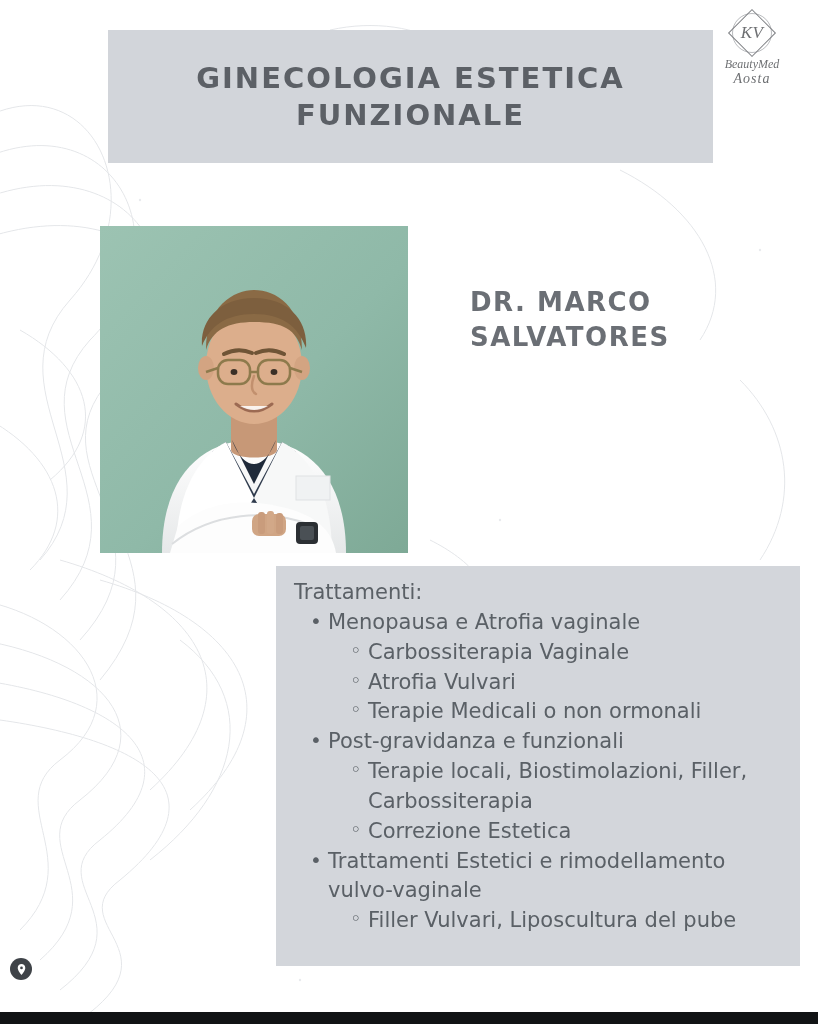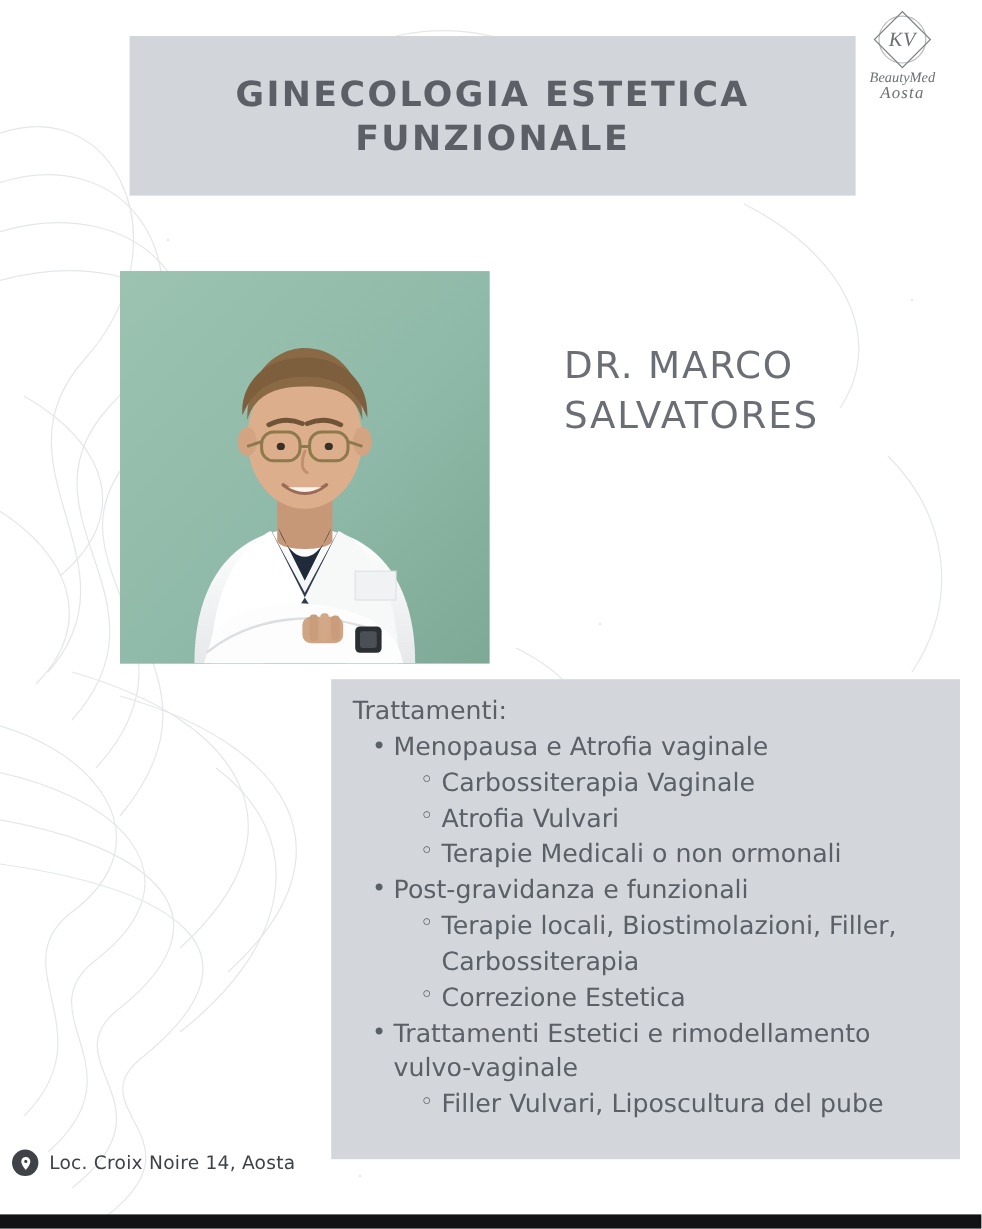--- a/index.html
+++ b/index.html
@@ -128,22 +128,22 @@
   }
   .photo svg { display: block; }
 
   
   .doctor-name {
     position: absolute;
     left: 470px;
     top: 285px;
     width: 300px;
     font-family: "DejaVu Sans", sans-serif;
-    font-weight: normal;
-    font-size: 31px;
+    font-weight: bold;
+    font-size: 26px;
     letter-spacing: 1.5px;
     color: #6b6f75;
     line-height: 1.35;
   }
 
   
   .treatments {
     position: absolute;
     left: 276px;
     top: 566px;
@@ -393,18 +393,17 @@
     </ul>
   </div>
 
   <div class="contacts">
     <div class="contact-row">
       <span class="contact-icon">
         <svg width="13" height="13" viewBox="0 0 24 24" fill="#ffffff" xmlns="http://www.w3.org/2000/svg">
           <path d="M12 2C8.1 2 5 5.1 5 9c0 5.2 7 13 7 13s7-7.8 7-13c0-3.9-3.1-7-7-7zm0 9.5A2.5 2.5 0 1 1 12 6.5a2.5 2.5 0 0 1 0 5z"></path>
         </svg>
       </span>
-      <span class="contact-text">Loc. Croix Noire 14, Aosta</span>
     </div>
   </div>
 
   <div class="bottom-bar"></div>
 </div>
 
 </body></html>

